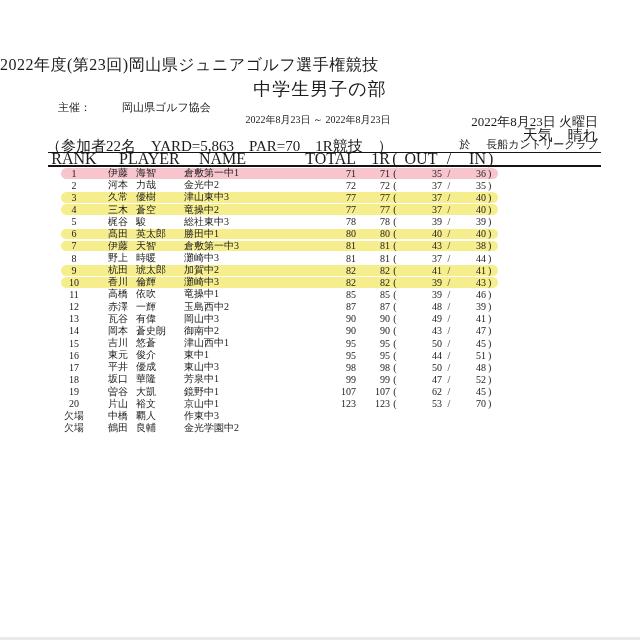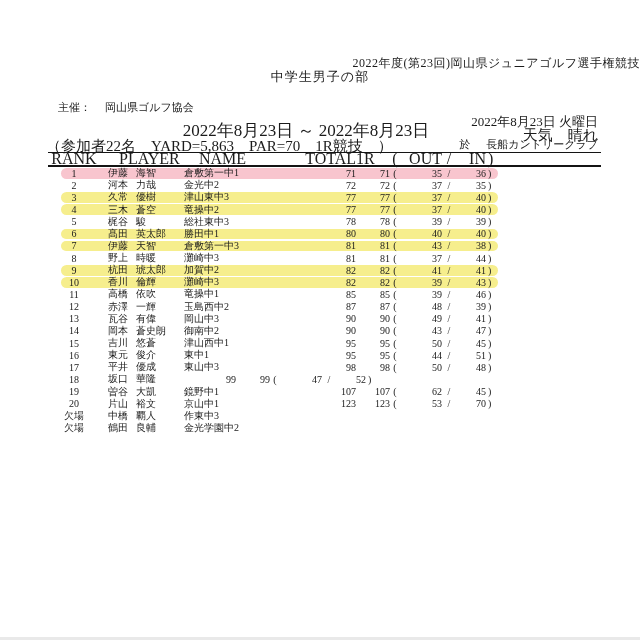--- a/index.html
+++ b/index.html
@@ -1,43 +1,43 @@
 <!DOCTYPE html>
 <html><head>
 <meta charset="utf-8">
 <style>
   * { margin:0; padding:0; box-sizing:border-box; }
   html,body { width:640px; height:640px; background:#ffffff; overflow:hidden; }
   body { font-family:"Liberation Serif","DejaVu Serif",serif; color:#1b1b1b; }
   .sheet { position:absolute; inset:0; background:#fff; }
 
-  .title    { position:absolute; top:55px;  left:0; right:0; text-align:right; font-size:12px; letter-spacing:0.5px; }
-  .subtitle { position:absolute; top:68px;  left:0; right:0; text-align:center; font-size:13px; letter-spacing:1px; }
+  .title    { position:absolute; top:55px;  left:0; right:0; text-align:left; font-size:16px; letter-spacing:0.5px; }
+  .subtitle { position:absolute; top:77px;  left:0; right:0; text-align:center; font-size:18px; letter-spacing:1px; }
   .organizer{ position:absolute; top:100px; left:58px; font-size:11px; }
-  .organizer .olabel { margin-right:14px; }
-  .daterange{ position:absolute; top:113px; left:0; width:612px; text-align:center; font-size:17px;margin-top:6px; }
+  .organizer .olabel { margin-right:31px; }
+  .daterange{ position:absolute; top:113px; left:12px; width:612px; text-align:center; font-size:10px; }
   .eventdate{ position:absolute; top:113px; right:42px; font-size:13px; }
   .weather  { position:absolute; top:125.5px; right:42px; font-size:15px; }
   .metaline { position:absolute; top:137px; left:46px; font-size:15px; }
   .venue    { position:absolute; top:137px; right:42px; font-size:11px; }
   .venue .vlabel { margin-right:16px; }
 
   .rtable { position:absolute; top:152px; left:48px; width:553px; }
   .thead  { display:flex; align-items:center; height:15px; font-size:16px;
             border-top:1.5px solid #141414; border-bottom:2px solid #141414; }
   .trow   { position:relative; display:flex; align-items:center; height:12.15px; font-size:10px; }
   .trow .c{ position:relative; z-index:1; white-space:nowrap; }
 
   .th-rank  { width:52px;  text-align:center; }
   .th-player{ width:96px;  padding-left:19px; }
   .th-name  { width:108px; padding-left:3px; }
   .th-total { width:52px;  text-align:right; }
-  .th-r1    { width:34px;  text-align:left; }
+  .th-r1    { width:34px;  text-align:right; }
   .th-po    { width:10px;  text-align:center; }
-  .th-out   { width:42px;  text-align:right; }
+  .th-out   { width:42px;  text-align:center; }
   .th-sl    { width:14px;  text-align:center; }
   .th-in    { width:30px;  text-align:right; }
   .th-pc    { width:12px;  text-align:left; padding-left:2px; }
 
   .c-rank  { width:52px;  text-align:center; }
   .c-fam   { width:36px;  padding-left:8px; }
   .c-giv   { width:48px; }
   .c-school{ width:120px; }
   .c-total { width:52px;  text-align:right; }
   .c-r1    { width:34px;  text-align:right; }
@@ -324,20 +324,21 @@
     <span class="c c-out">50</span>
     <span class="c c-sl">/</span>
     <span class="c c-in">48</span>
     <span class="c c-pc">)</span>
   </div>
         <div class="trow">
 
     <span class="c c-rank">18</span>
     <span class="c c-fam">坂口</span>
     <span class="c c-giv">華隆</span>
+    <span class="c c-school">芳泉中1</span>
     <span class="c c-total">99</span>
     <span class="c c-r1">99</span>
     <span class="c c-po">(</span>
     <span class="c c-out">47</span>
     <span class="c c-sl">/</span>
     <span class="c c-in">52</span>
     <span class="c c-pc">)</span>
   </div>
         <div class="trow">
 

